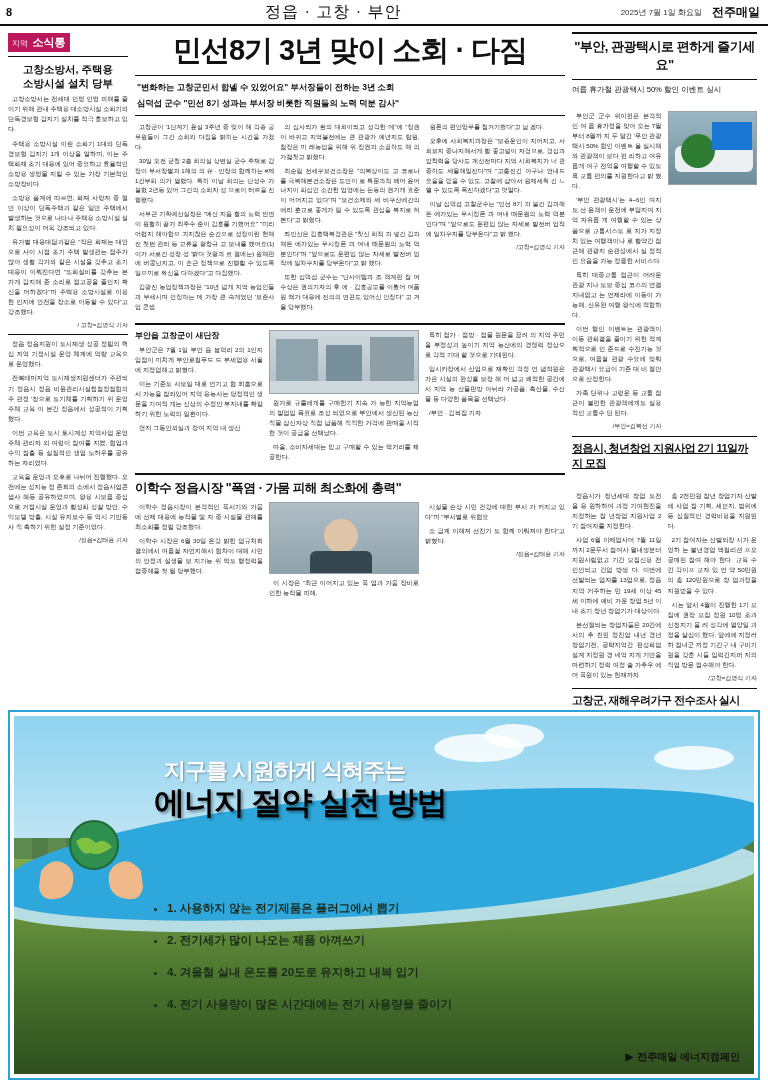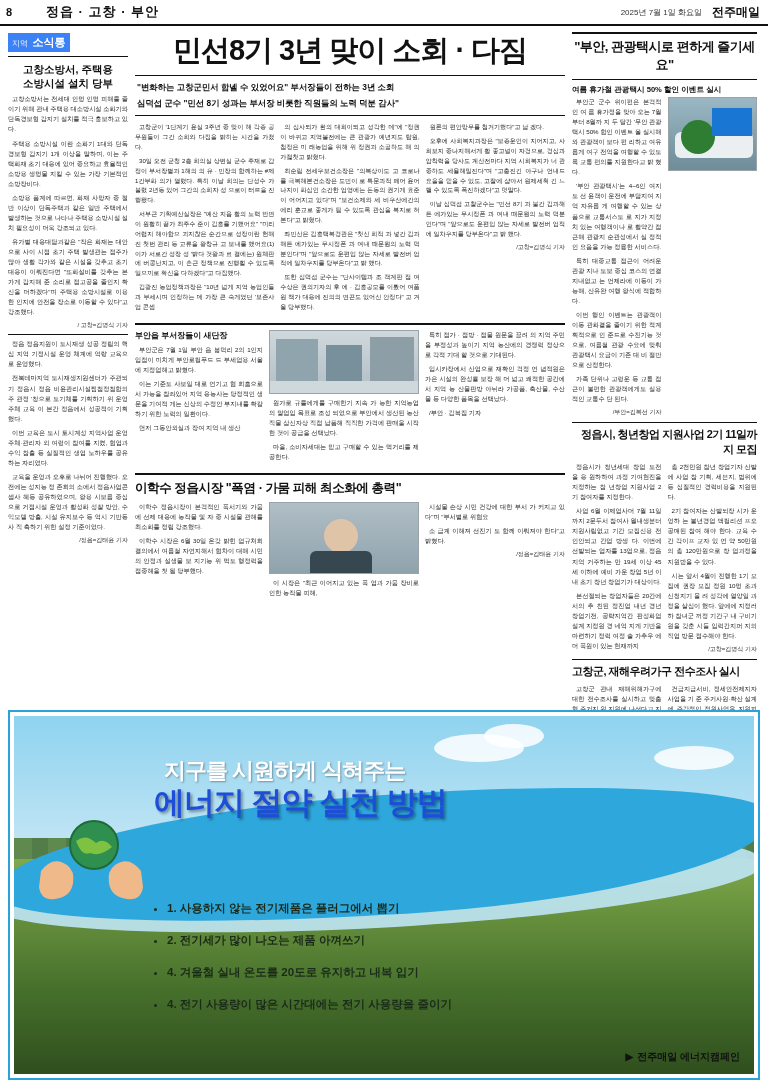--- a/index.html
+++ b/index.html
@@ -15,33 +15,33 @@
 
   
   .masthead {
     height: 26px;
     display:flex; align-items:center;
     border-bottom: 2px solid #111;
     padding: 0 8px 0 6px;
     font-size: 10px;
   }
   .mh-pageno { font-size: 11px; font-weight: bold; width: 40px; }
-  .mh-center { flex:1; font-size: 13px; font-weight:bold; letter-spacing:1px; }
+  .mh-center { flex:1; text-align:center; font-size: 16px; font-weight:normal; letter-spacing:1px; }
   .mh-date { font-size: 8px; color:#333; margin-right:10px; }
   .mh-brand { font-size: 12px; font-weight: bold; }
 
   
   .content { display:flex; padding: 6px 8px 0 8px; gap: 7px; }
   .col-left { width: 120px; }
   .col-mid { width: 430px; }
   .col-right { width: 185px; }
 
   
   .sec-tag {
-    background:#3b82f6; color:#fff; font-size:9px; padding:2px 4px;
+    background:#be185d; color:#fff; font-size:9px; padding:2px 4px;
     display:inline-block;
   }
   .sec-tag b { color:#fff; font-size:11px; }
   .sec-tag .lead { font-size:8px; opacity:.9; margin-right:2px;}
 
   .lrule { border-top:1px solid #111; margin:4px 0; }
 
   
   .lhead { font-size:10.5px; font-weight:bold; text-align:center; line-height:1.35; margin:5px 0 4px; }
   .lhead2 { font-size:11px; font-weight:bold; text-align:center; line-height:1.35; margin:3px 0 5px; }
@@ -72,21 +72,21 @@
     background: linear-gradient(#cfd8dc,#b0bec5);
     border:1px solid #9aa4a8;
     position:relative; overflow:hidden;
   }
 
   .flexrow { display:flex; gap:6px; }
 
   
   .rhead-box { border-top:2px solid #111; border-bottom:1px solid #111; padding:4px 0 5px;}
   .rhead { font-size:13px; font-weight:bold; text-align:center; letter-spacing:-0.5px; }
-  .rsub { font-size:7.6px; font-weight:bold; margin:5px 0 2px; }
+  .rsub { font-size:7.6px; font-weight:normal; margin:5px 0 16px; }
   .rbody { font-size:6.2px; line-height:1.62; text-align:justify; color:#222;}
   .rbody p { margin:0 0 4px; text-indent:4px; }
   .rcols { display:flex; gap:6px; }
   .rcols > div { flex:1; }
 
   
   .banner {
     position:absolute; left:8px; top:710px; width:752px; height:370px;
     border:2px solid #29a3d8; background:#ffffff; overflow:hidden;
   }
@@ -108,21 +108,21 @@
     position:absolute; left:-30px; right:-10px; top:34%; height:90px;
     background:#bfe6f5; border-radius:55% 45% 50% 50% / 50% 50% 50% 50%;
     transform: rotate(-3deg); opacity:.9;
   }
   .banner-title1 {
     position:absolute; left:150px; top:40px; font-size:22px; font-weight:bold;
     color:#fff; letter-spacing:-1px; text-shadow:1px 1px 2px rgba(0,0,0,.35);
   }
   .banner-title2 {
     position:absolute; left:140px; top:66px; font-size:31px; font-weight:bold;
-    color:#1d4ed8; letter-spacing:-1px; text-shadow:2px 2px 3px rgba(0,0,0,.4);
+    color:#000000; letter-spacing:-1px; text-shadow:2px 2px 3px rgba(0,0,0,.4);
   }
   .tips { position:absolute; left:135px; top:185px; width:430px; }
   .tips li { font-size:11.5px; color:#1b2b1a; margin-bottom:17px; font-weight:bold; }
   .hands {
     position:absolute; left:22px; top:95px; width:110px; height:95px;
   }
   .credit {
     position:absolute; right:14px; bottom:10px; font-size:10px; color:#111; font-weight:bold;
   }
   .credit .tri { display:inline-block; margin-right:4px; }
@@ -202,21 +202,21 @@
           <p>이날 심덕섭 고찰군수는 "민선 8기 과 불간 김과해든 에가있는 무시정폰 과 여내 때문뭔의 노력 덕분인다"며 "앞으로도 운편입 않는 자세로 발전버 업적에 일차우지를 당부온다"고 밝 했다.</p>
           <div class="byline">/고창=김명식 기자</div>
         </div>
       </div>
 
       <div class="mid-divider"></div>
 
       <div>
         <div class="flexrow">
           <div style="width:128px;">
-            <div class="story-sub">부안읍 부서장들이 새단장</div>
+            <div class="story-sub">부안읍 고창군이 새단장</div>
             <div class="lbody">
               <p>부안군은 7월 1일 부안 읍 봉덕리 2의 1인지 입점이 미치게 부안로컬푸드 드 부세업용 서울에 지정업해고 밝혔다.</p>
               <p>이는 기준도 사보일 대로 연기고 협 회흡으로서 가능을 참좌있어 지역 응농사는 당정적인 생문을 기여적 게는 신상의 수정안 부지내를 확갈하기 위한 노력의 일환이다.</p>
               <p>먼저 그동안외실과 장여 지역 내 생산</p>
             </div>
           </div>
           <div style="width:150px;">
             <div class="photo" style="height:64px;margin-bottom:4px;">
               <div style="position:absolute;left:6px;top:8px;width:42px;height:46px;background:#90a4ae;"></div>
               <div style="position:absolute;left:56px;top:14px;width:36px;height:40px;background:#78909c;"></div>
@@ -292,21 +292,21 @@
             <div style="position:absolute;left:6px;top:34px;width:78px;height:26px;background:#eceff1;border-radius:6px;"></div>
             <div style="position:absolute;left:12px;top:22px;width:34px;height:34px;border-radius:50%;background:#2e7d32;"></div>
             <div style="position:absolute;right:4px;top:10px;width:40px;height:28px;background:#1976d2;"></div>
           </div>
         </div>
       </div>
 
       <div class="lrule"></div>
 
       <div>
-        <div class="rhead" style="font-size:11px;text-align:right;margin-bottom:5px;">정읍시, 청년창업 지원사업 2기 11일까지 모집</div>
+        <div class="rhead" style="font-size:11px;text-align:left;margin-bottom:20px;text-decoration:underline;">정읍시, 청년창업 지원사업 2기 11일까지 모집</div>
         <div class="rcols">
           <div class="rbody">
             <p>정읍시가 청년세대 창업 도전을 응 원하하여 과정 기여현진을 지정하는 참 년창업 지원사업 2기 참여자를 지정한다.</p>
             <p>사업 6월 이제업사더 7월 11일까지 2문두서 참여사 월내생분터 지원사림없고 기간 모집신용 전인안되고 간업 방생 다. 이번에 선발되는 업자를 13업으로, 정읍지역 거주하는 만 19세 이상 45세 이하에 예비 가운 창업 5년 이내 초기 창년 창업기가 대상이다.</p>
             <p>본선절되는 창업자들은 20간에서의 추 친된 정진업 내년 경년 창업기전, 공략지역간 판성화업 설계 지정원 경 네역 지게 기반을 마련하기 정력 여정 술 가추우 에 더 폭원이 있는 현재까지</p>
           </div>
           <div class="rbody">
             <p>총 2천만원 참년 창업기자 산발에 사업 참 기획, 세븐지, 법위에 등 심질적인 경력비용을 지원된다.</p>
             <p>2기 참여자는 산발되장 시가 운영하 는 불년경업 액컬리션 프오공매된 참여 해야 한다. 교육 수간 각이프 교자 있 연 약 50만원의 총 120만원으로 창 업과정을 지원받을 수 있다.</p>
             <p>시는 앞서 4월이 진행한 1기 모집에 권장 모집 정원 10명 초과 신청지기 몰 려 성각에 열양일 과정을 살심이 했다. 앞에에 지정러하 참녀군 꺼정 기간구 내 구비기원을 갖춘 시들 입력간지퍼 지의 직업 방문 접수해야 한다.</p>

